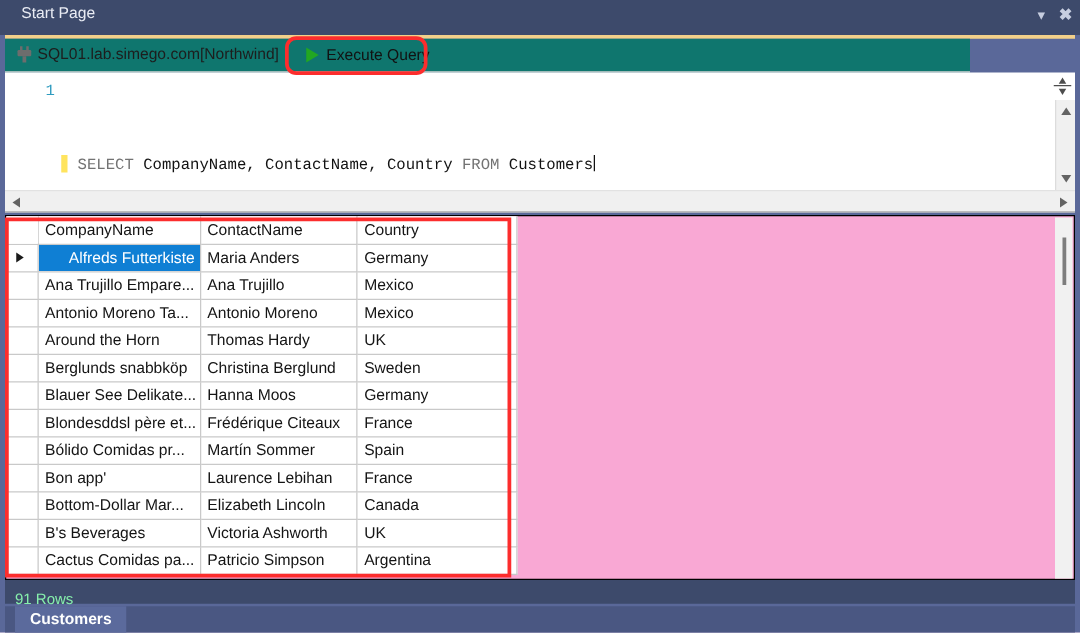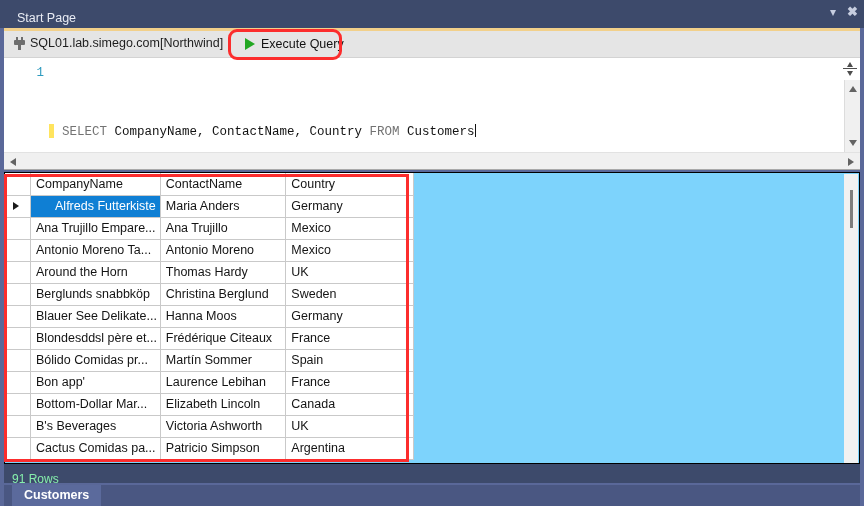--- a/index.html
+++ b/index.html
@@ -28,21 +28,21 @@
     position: absolute;
     left: 0; top: 0;
     width: 864px; height: 28px;
     background: #3d4a6b;
   }
   .tabstrip-tabs {
     position: absolute;
     left: 8px; top: 0;
     height: 28px;
     display: flex;
-    align-items: flex-end;
+    align-items: flex-start;
   }
   .tab {
     height: 20px;
     line-height: 20px;
     padding: 0 9px;
     font-size: 12.5px;
     color: #e9ecf4;
     white-space: nowrap;
     cursor: default;
   }
@@ -76,22 +76,22 @@
     position: absolute;
     left: 4px; top: 28px;
     width: 856px; height: 3px;
     background: #f2d08a;
   }
 
   
   .toolbar {
     position: absolute;
     left: 4px; top: 31px;
-    width: 856px; height: 27px;
-    background: #e5e5e5;
+    width: 772px; height: 27px;
+    background: #0f766e;
     border-bottom: 1px solid #d3d3d3;
     box-sizing: border-box;
   }
   .conn {
     position: absolute;
     left: 10px; top: 5px;
     display: flex;
     align-items: center;
     gap: 5px;
   }
@@ -257,21 +257,21 @@
     border-left: 6px solid #636363;
     border-top: 4px solid transparent;
     border-bottom: 4px solid transparent;
   }
 
   
   .grid-outer {
     position: absolute;
     left: 4px; top: 172px;
     width: 856px; height: 292px;
-    background: #7dd3fc;
+    background: #f9a8d4;
     border: 1px solid #000000;
     box-sizing: border-box;
     overflow: hidden;
   }
   .grid-table {
     position: absolute;
     left: 0; top: 0;
     width: 409px;
     background: #ffffff;
     border-collapse: collapse;

